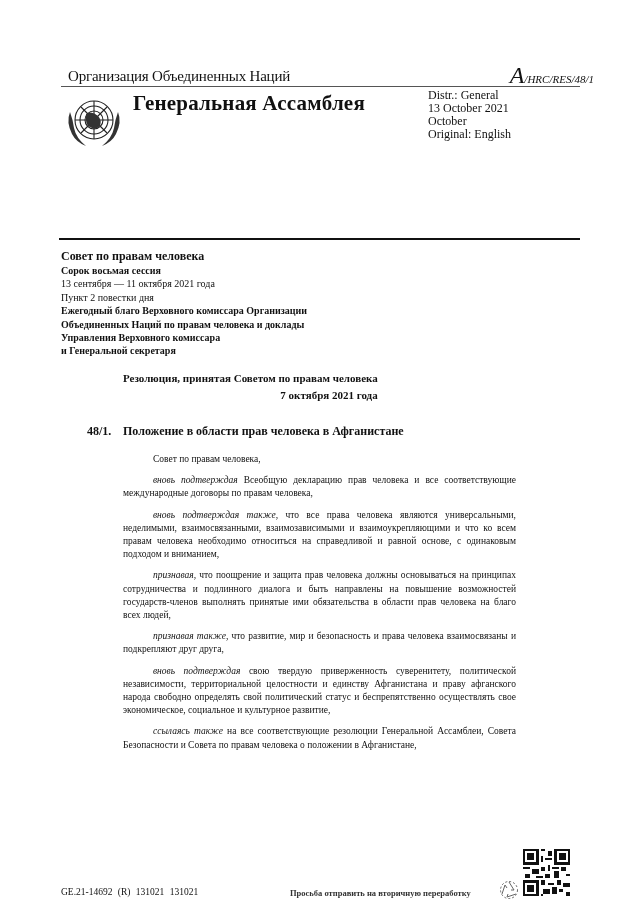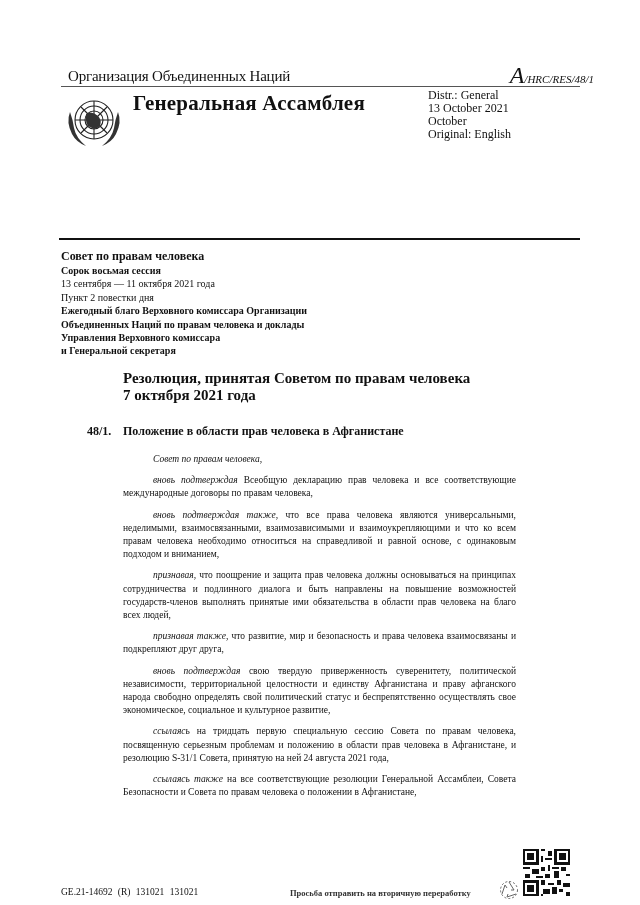--- a/index.html
+++ b/index.html
@@ -10,27 +10,27 @@
   .symbol { right: 46px; top: 40px; font-size: 11px; white-space: nowrap; font-style: italic; }
   .symbol .big { font-size: 24px; line-height: 20px; }
   .rule-top { left: 61px; top: 61px; width: 519px; height: 1px; background: #555; }
   .emblem { left: 64px; top: 67px; width: 60px; height: 58px; }
   .assembly { left: 133px; top: 66px; font-size: 21px; font-weight: bold; letter-spacing: 0.2px; }
   .distr { left: 428px; top: 64px; font-size: 12px; line-height: 13px; }
   .rule-mid { left: 59px; top: 213px; width: 521px; height: 2px; background: #111; }
   .agenda { left: 61px; top: 224px; font-size: 10px; line-height: 13.4px; }
   .agenda .council { font-size: 12px; font-weight: bold; line-height: 15px; }
   .agenda .b { font-weight: bold; }
-  .res-title { left: 123px; top: 345px; font-size: 15px; font-weight: bold; line-height: 17px; }
+  .res-title { left: 123px; top: 345px; font-size: 11px; font-weight: bold; line-height: 17px; text-align: right; }
   .res-num { left: 87px; top: 399px; font-size: 12px; font-weight: bold; }
   .res-subject { left: 123px; top: 399px; font-size: 12px; font-weight: bold; }
   .body-text { left: 123px; top: 428px; width: 393px; font-size: 9.5px; line-height: 13.2px; }
   .para { text-align: justify; text-indent: 30px; margin: 0 0 8px 0; }
   .para i { font-style: italic; }
-  .first { text-indent: 30px; margin-bottom: 8px; font-style: italic; }
+  .first { text-indent: 30px; margin-bottom: 8px; }
   .footer-id { left: 61px; top: 862px; font-size: 9.5px; word-spacing: 3px; }
   .recycle-text { left: 290px; top: 863px; font-size: 8.5px; font-weight: bold; color: #333; }
   .recycle-icon { left: 499px; top: 855px; width: 20px; height: 20px; }
   .qr { left: 523px; top: 824px; width: 47px; height: 47px; }
 </style>
 </head>
 <body>
 
 <div class="abs org-name">Организация Объединенных Наций</div>
 <div class="abs symbol"><span class="big">A</span><span>/HRC/RES/48/1</span></div>
@@ -85,21 +85,20 @@
 <div class="abs res-num">48/1.</div>
 <div class="abs res-subject">Положение в области прав человека в Афганистане</div>
 
 <div class="abs body-text">
   <p class="para first">Совет по правам человека,</p>
   <p class="para"><i>вновь подтверждая</i><span> Всеобщую декларацию прав человека и все соответствующие международные договоры по правам человека,</span></p>
   <p class="para"><i>вновь подтверждая также</i><span>, что все права человека являются универсальными, неделимыми, взаимосвязанными, взаимозависимыми и взаимоукрепляющими и что ко всем правам человека необходимо относиться на справедливой и равной основе, с одинаковым подходом и вниманием,</span></p>
   <p class="para"><i>признавая</i><span>, что поощрение и защита прав человека должны основываться на принципах сотрудничества и подлинного диалога и быть направлены на повышение возможностей государств-членов выполнять принятые ими обязательства в области прав человека на благо всех людей,</span></p>
   <p class="para"><i>признавая также</i><span>, что развитие, мир и безопасность и права человека взаимосвязаны и подкрепляют друг друга,</span></p>
   <p class="para"><i>вновь подтверждая</i><span> свою твердую приверженность суверенитету, политической независимости, территориальной целостности и единству Афганистана и праву афганского народа свободно определять свой политический статус и беспрепятственно осуществлять свое экономическое, социальное и культурное развитие,</span></p>
-  <p class="para"><i>ссылаясь</i><span> на тридцать первую специальную сессию Совета по правам человека, посвященную серьезным проблемам и положению в области прав человека в Афганистане, и резолюцию S-31/1 Совета, принятую на ней 24 августа 2021 года,</span></p>
   <p class="para"><i>ссылаясь также</i><span> на все соответствующие резолюции Генеральной Ассамблеи, Совета Безопасности и Совета по правам человека о положении в Афганистане,</span></p>
 </div>
 
 <div class="abs footer-id">GE.21-14692 (R)   131021   131021</div>
 <div class="abs recycle-text">Просьба отправить на вторичную переработку</div>
 <div class="abs recycle-icon">
   <svg width="20" height="20" viewBox="0 0 20 20">
     <g fill="none" stroke="#666" stroke-width="1">
       <path d="M10 2 L15 10 L12 10"></path>
       <path d="M17 14 L8 17 L9 14"></path>

